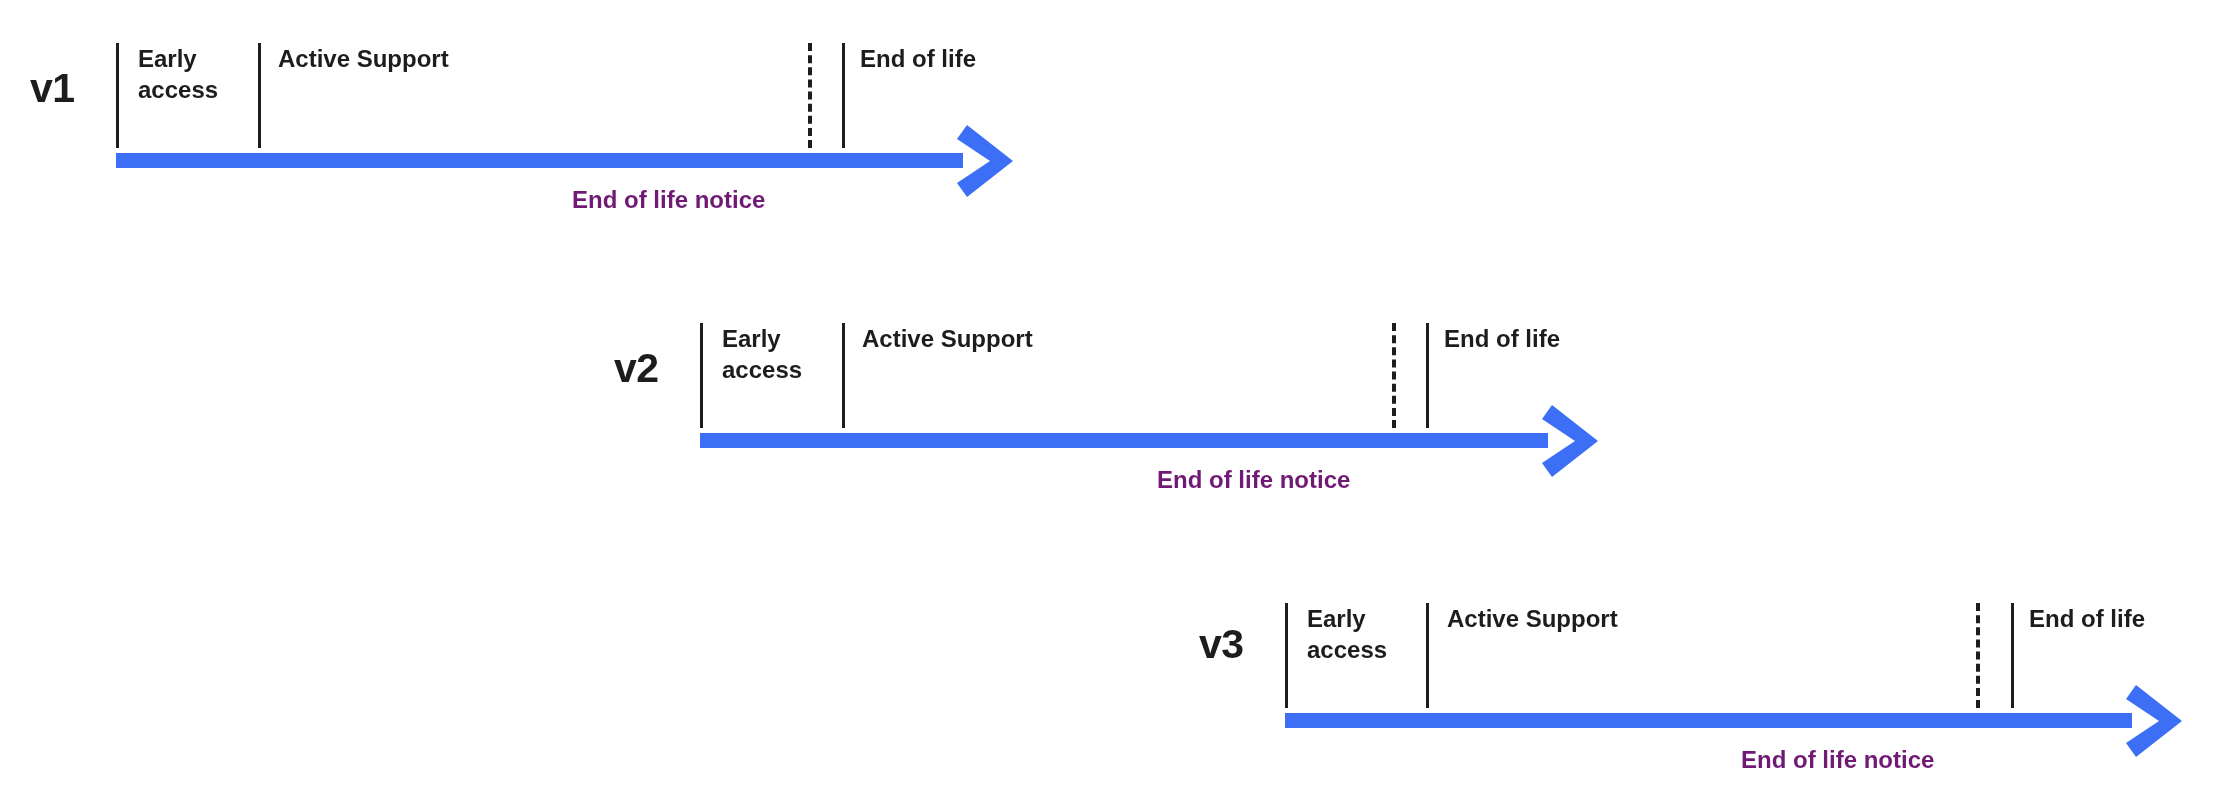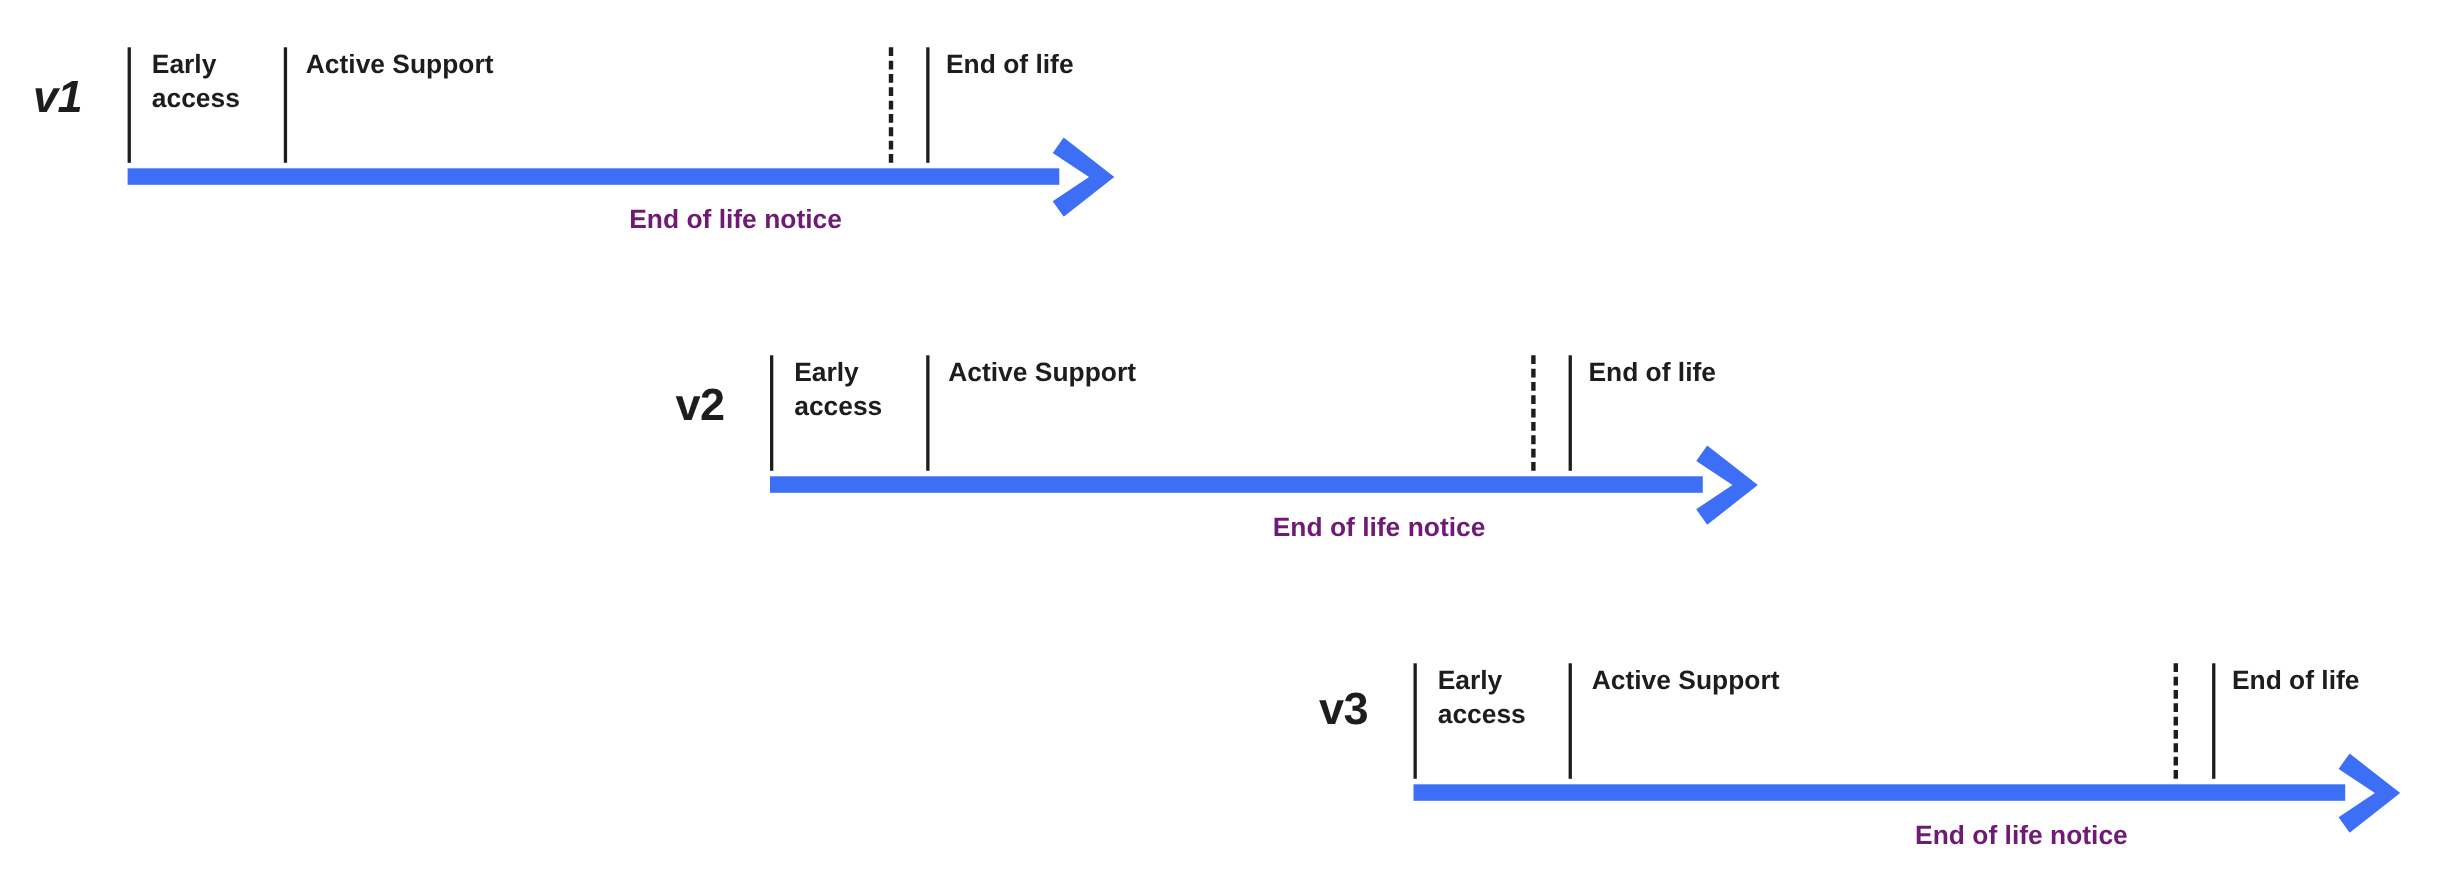--- a/index.html
+++ b/index.html
@@ -77,21 +77,21 @@
     color: #701a75;
     line-height: 1;
     white-space: nowrap;
   }
 </style>
 </head>
 <body>
 
 <div id="diagram">
     <div class="timeline">
-      <div class="version-label" style="left: 30px; top: 68px; font-style: italic;">v1</div>
+      <div class="version-label" style="left: 30px; top: 68px;">v1</div>
       <div class="divider" style="left: 116px; top: 43px; height: 105px;"></div>
       <div class="divider" style="left: 258px; top: 43px; height: 105px;"></div>
       <div class="divider" style="left: 842px; top: 43px; height: 105px;"></div>
       <div class="divider-dashed" style="left: 808px; top: 43px; height: 105px;"></div>
       <div class="phase-label" style="left: 138px; top: 43px;">Early
 access</div>
       <div class="phase-label" style="left: 278px; top: 43px;">Active Support</div>
       <div class="phase-label" style="left: 860px; top: 43px;">End of life</div>
       <div class="arrow-shaft" style="left: 116px; top: 153px; width: 847px; height: 15px; background: rgb(60, 111, 245);"></div>
       <div class="arrow-head" style="left: 957px; top: 124.5px; width: 56px; height: 72px;">

